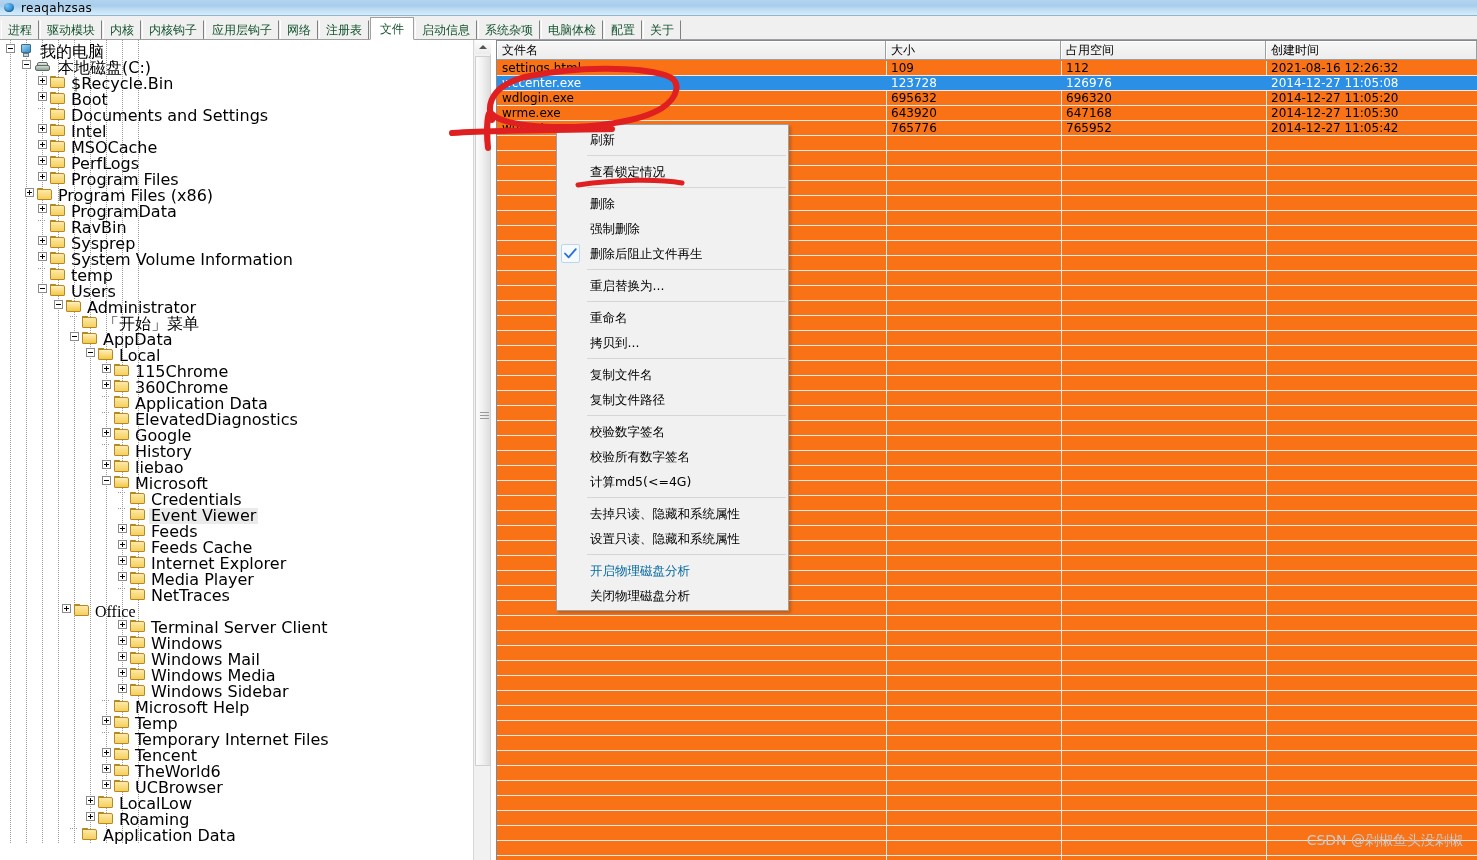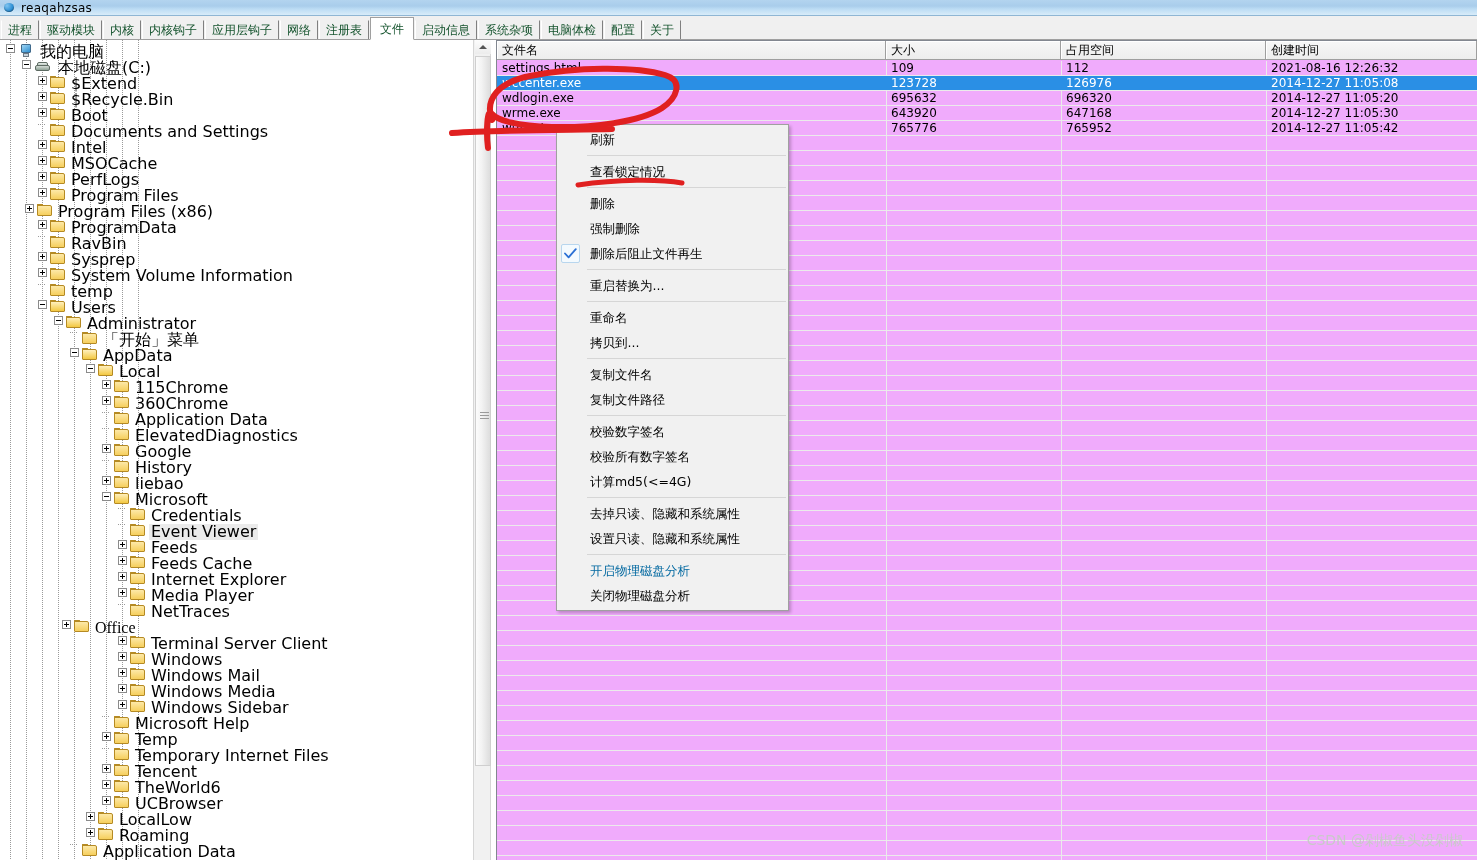--- a/index.html
+++ b/index.html
@@ -179,21 +179,21 @@
     border: 1px solid #cfcfcf;
   }
   .vscroll .grip {
     position: absolute; left: 4px; top: 355px; width: 9px; height: 7px;
     background-image: repeating-linear-gradient(to bottom, #9a9a9a 0 1px, transparent 1px 3px);
   }
 
   
   .filepanel {
     position: absolute; left: 496px; top: 0; width: 981px; height: 820px;
-    background: #f0abfc; overflow: hidden;
+    background: #f97316; overflow: hidden;
     border: 1px solid #828790; border-right: 0; border-bottom: 0;
   }
   .lvheader {
     position: absolute; left: 0; top: 0; width: 980px; height: 19px;
     background: #f0f0f0; display: flex;
     border-bottom: 1px solid #9e9e9e;
   }
   .lvh {
     height: 19px; line-height: 18px; font-size: 12px;
     padding-left: 5px;
@@ -307,28 +307,20 @@
             </span>
             <span class="tlabel">我的电脑</span>
           </div>
           <div class="trow" style="padding-left: 22px;">
             <span class="exp"></span>
             <span class="diskicon">
               <span class="d2"></span>
               <span class="d1"></span>
             </span>
             <span class="tlabel">本地磁盘(C:)</span>
-          </div>
-          <div class="trow" style="padding-left: 38px;">
-            <span class="exp plus"></span>
-            <span class="folder">
-              <span class="tabtop"></span>
-              <span class="back"></span>
-            </span>
-            <span class="tlabel">$Extend</span>
           </div>
           <div class="trow" style="padding-left: 38px;">
             <span class="exp plus"></span>
             <span class="folder">
               <span class="tabtop"></span>
               <span class="back"></span>
             </span>
             <span class="tlabel">$Recycle.Bin</span>
           </div>
           <div class="trow" style="padding-left: 38px;">

